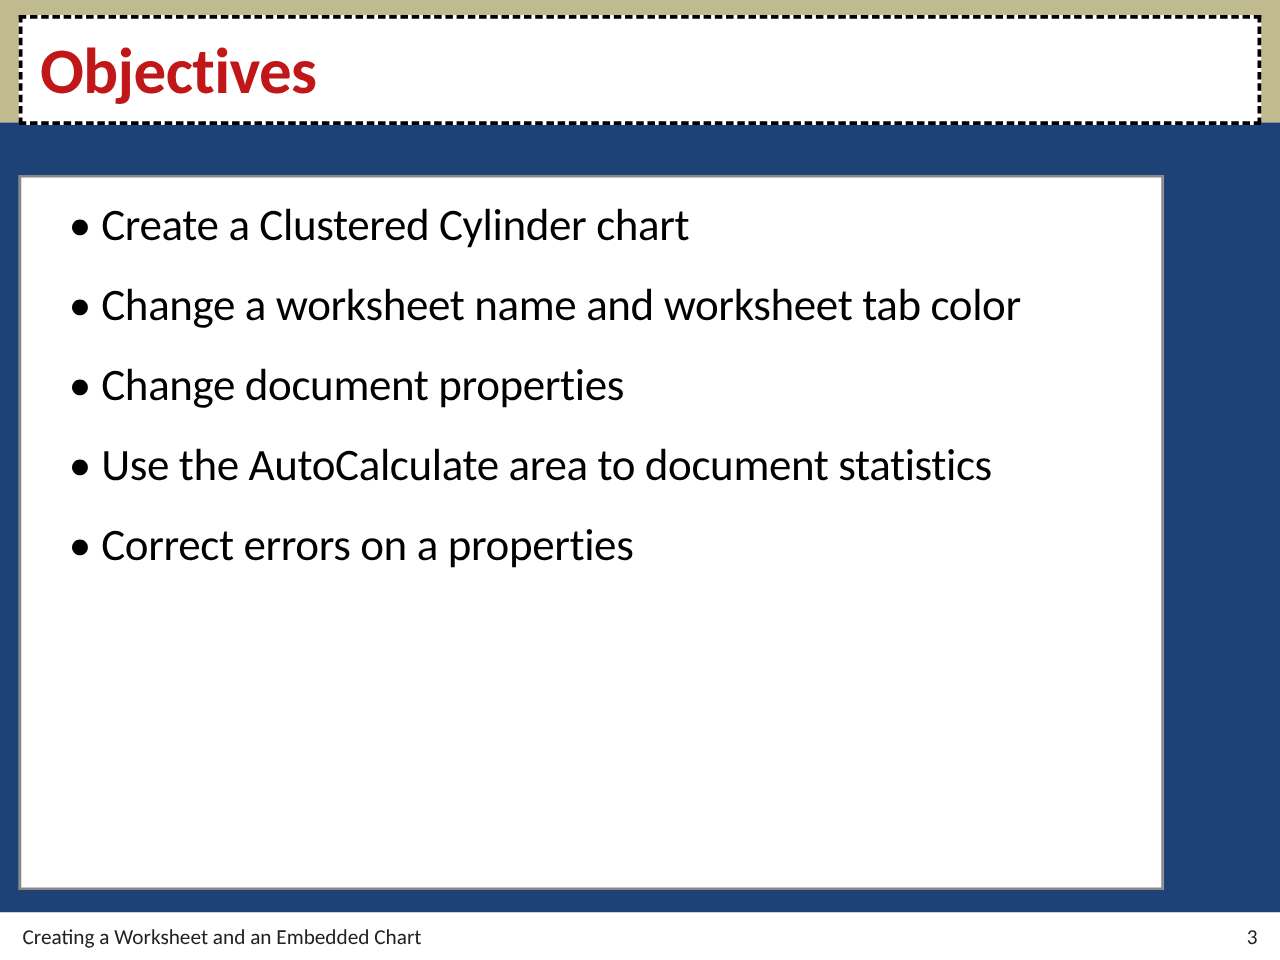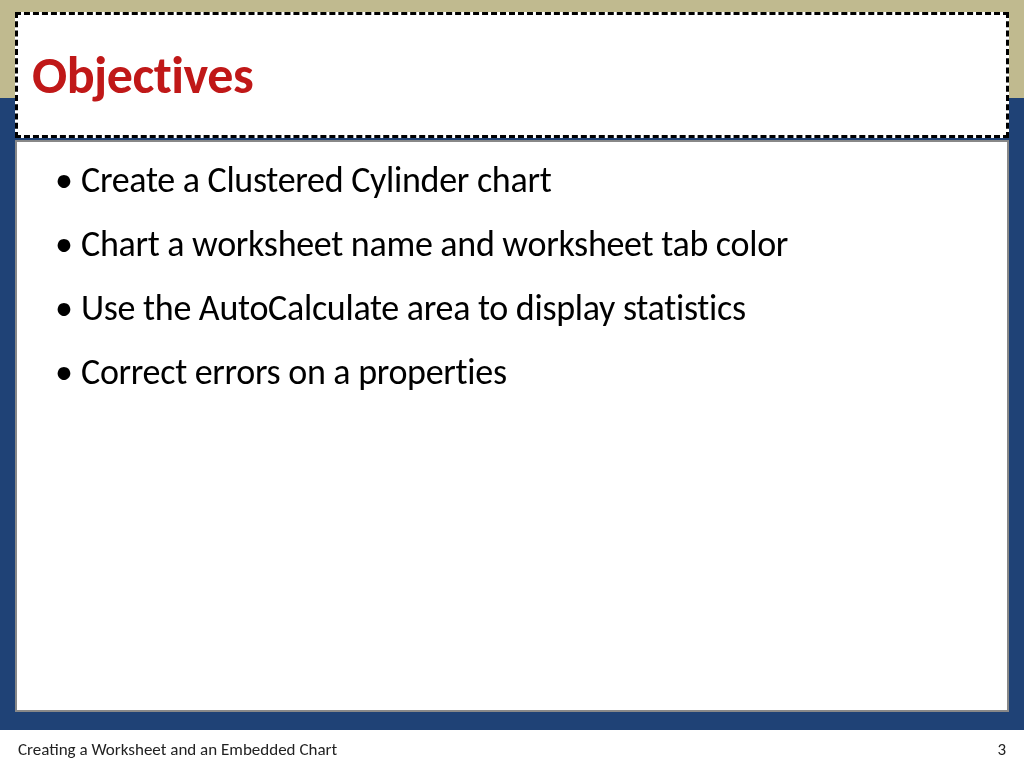--- a/index.html
+++ b/index.html
@@ -32,38 +32,38 @@
   left: 0;
   width: 1024px;
   height: 632px;
   background: #1f4276;
 }
 .title-box {
   position: absolute;
   top: 12px;
   left: 15px;
   width: 994px;
-  height: 126px;
+  height: 88px;
   background: #fff;
   border: 3px dashed #000;
   display: flex;
   align-items: center;
   padding-left: 14px;
 }
 .title-text {
   color: #c01818;
   font-size: 52px;
   font-weight: 700;
   letter-spacing: -0.5px;
 }
 .content-box {
   position: absolute;
   top: 140px;
   left: 15px;
-  width: 994px;
+  width: 916px;
   height: 572px;
   background: #fff;
   border: 2px solid #888;
   padding: 15px 30px 20px 30px;
 }
 .bullet-list {
   list-style: none;
 }
 .bullet-item {
   position: relative;
@@ -110,22 +110,23 @@
   <div class="khaki-band"></div>
   <div class="blue-band"></div>
 
   <div class="title-box">
     <div class="title-text">Objectives</div>
   </div>
 
   <div class="content-box">
     <ul class="bullet-list">
       <li class="bullet-item">Create a Clustered Cylinder chart</li>
-      <li class="bullet-item">Chart a worksheet name and worksheet tab color</li>
-      <li class="bullet-item">Use the AutoCalculate area to display statistics</li>
+      <li class="bullet-item">Change a worksheet name and worksheet tab color</li>
+      <li class="bullet-item">Change document properties</li>
+      <li class="bullet-item">Use the AutoCalculate area to document statistics</li>
       <li class="bullet-item">Correct errors on a properties</li>
     </ul>
   </div>
 
   <div class="footer">
     <span class="footer-text">Creating a Worksheet and an Embedded Chart</span>
     <span class="footer-num">3</span>
   </div>
 </div>
 

